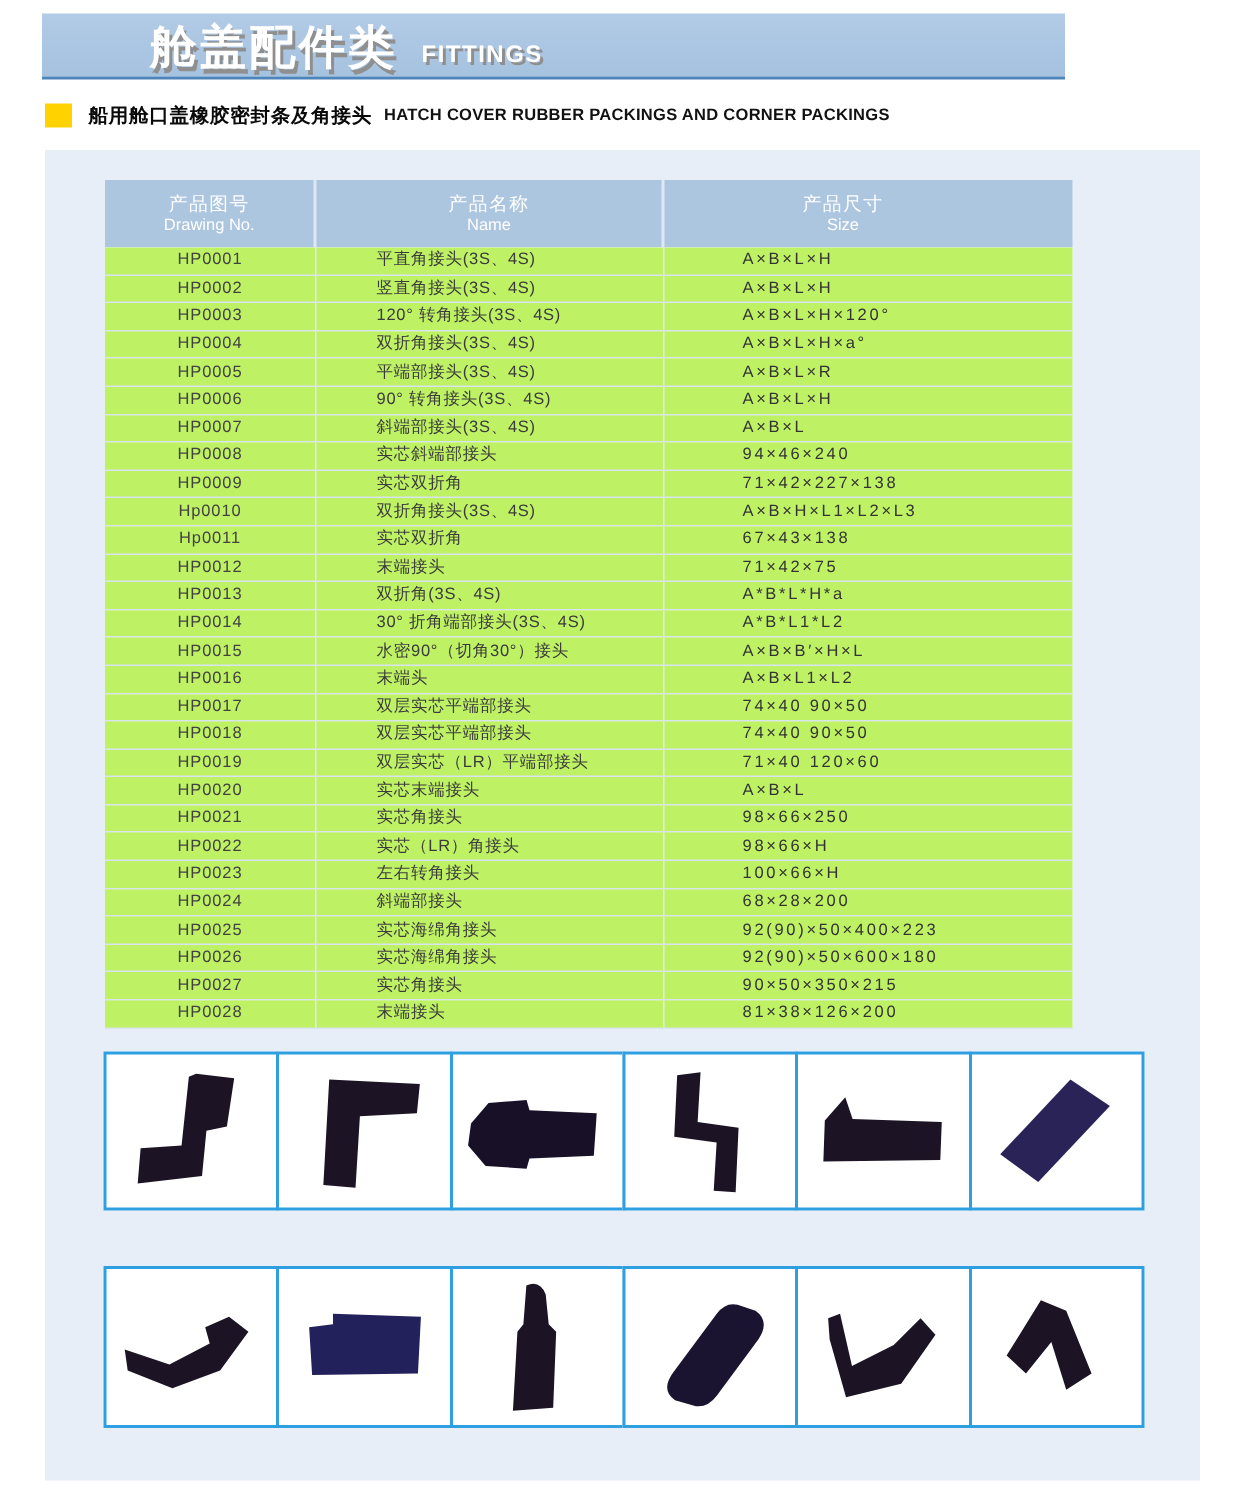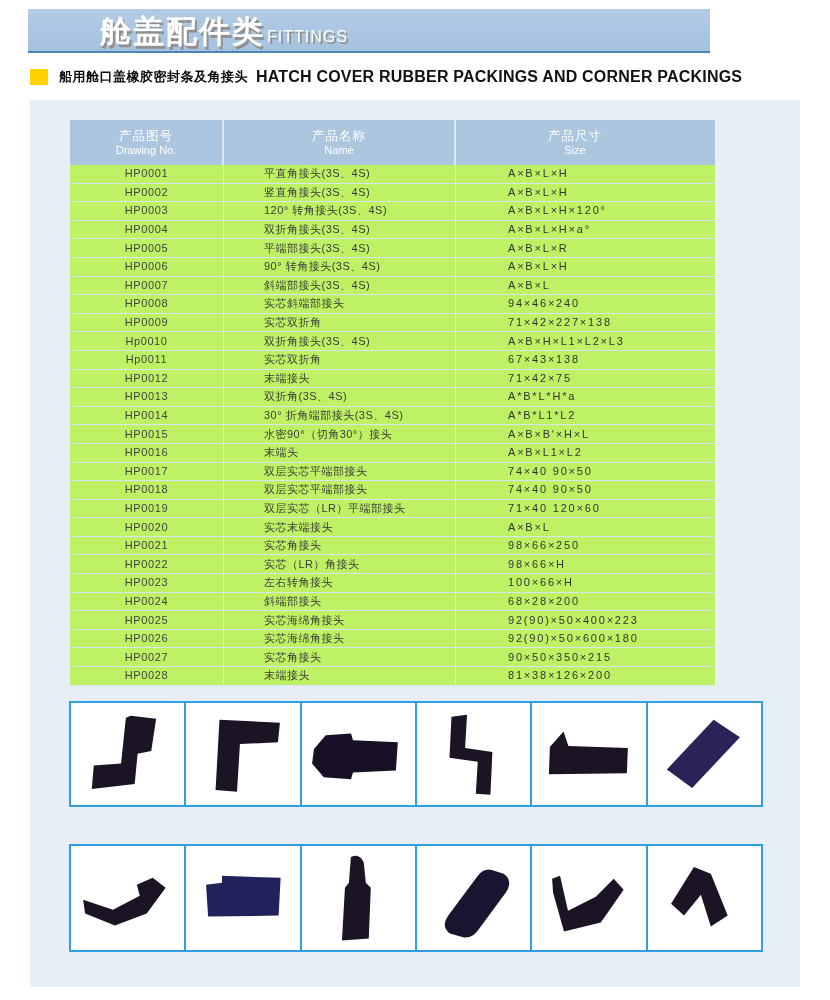--- a/index.html
+++ b/index.html
@@ -13,47 +13,47 @@
     position:absolute;left:28px;top:9px;width:682px;height:44px;
     background:linear-gradient(#b2cbe6,#a5c2df);
     border-bottom:2px solid #4d84ba;
     display:flex;align-items:flex-end;padding:0 0 4px 72px;box-sizing:border-box;
   }
   .banner-zh{
     font-size:31px;font-weight:bold;color:#ffffff;letter-spacing:2px;
     text-shadow:2px 3px 0 #8f8f8f;line-height:1;
   }
   .banner-en{
-    font-size:16px;font-weight:normal;color:#ffffff;letter-spacing:1px;
-    text-shadow:2px 2px 0 #8f8f8f;margin-left:2px;line-height:1;padding-bottom:2px;
+    font-size:16px;font-weight:bold;color:#ffffff;letter-spacing:1px;
+    text-shadow:2px 2px 0 #8f8f8f;margin-left:16px;line-height:1;padding-bottom:2px;
   }
   
   .subtitle{
     position:absolute;left:30px;top:63px;height:28px;width:780px;
     display:flex;align-items:center;
   }
   .bullet{width:18px;height:16px;background:#ffd200;margin-right:11px;flex:none;}
   .sub-zh{font-size:13px;font-weight:bold;color:#0a0a0a;letter-spacing:0.5px;}
-  .sub-en{font-size:16px;font-weight:bold;color:#111111;margin-left:8px;letter-spacing:0.2px;}
+  .sub-en{font-size:11px;font-weight:bold;color:#111111;margin-left:8px;letter-spacing:0.2px;}
   
   .panel{
     position:absolute;left:30px;top:100px;width:770px;height:887px;
     background:#e8eef8;
   }
   
   .ptable{position:absolute;left:40px;top:20px;width:645px;}
   .thead{display:flex;height:45px;background:#adc6e0;}
   .th{
     display:flex;flex-direction:column;justify-content:center;align-items:center;
     color:#ffffff;box-sizing:border-box;border-right:2px solid #dde8f4;
   }
   .th:last-child{border-right:none;}
   .th .zh{font-size:12.5px;letter-spacing:1px;line-height:1.3;}
   .th .en{font-size:11px;line-height:1.25;}
-  .c0{width:154px;}
+  .c0{width:141px;}
   .c1{width:232px;}
   .c2{width:238px;}
   .tbody{background:#ffffff;}
   .tr{display:flex;height:18.6px;box-sizing:border-box;border-bottom:1px solid #d9e4f1;background:#bef264;}
   .td{
     box-sizing:border-box;border-right:1px solid #e2ebf6;
     display:flex;align-items:center;color:#3b3b3b;font-size:11px;line-height:1;
   }
   .td:last-child{border-right:none;}
   .td-no{justify-content:center;letter-spacing:0.6px;color:#424242;}

